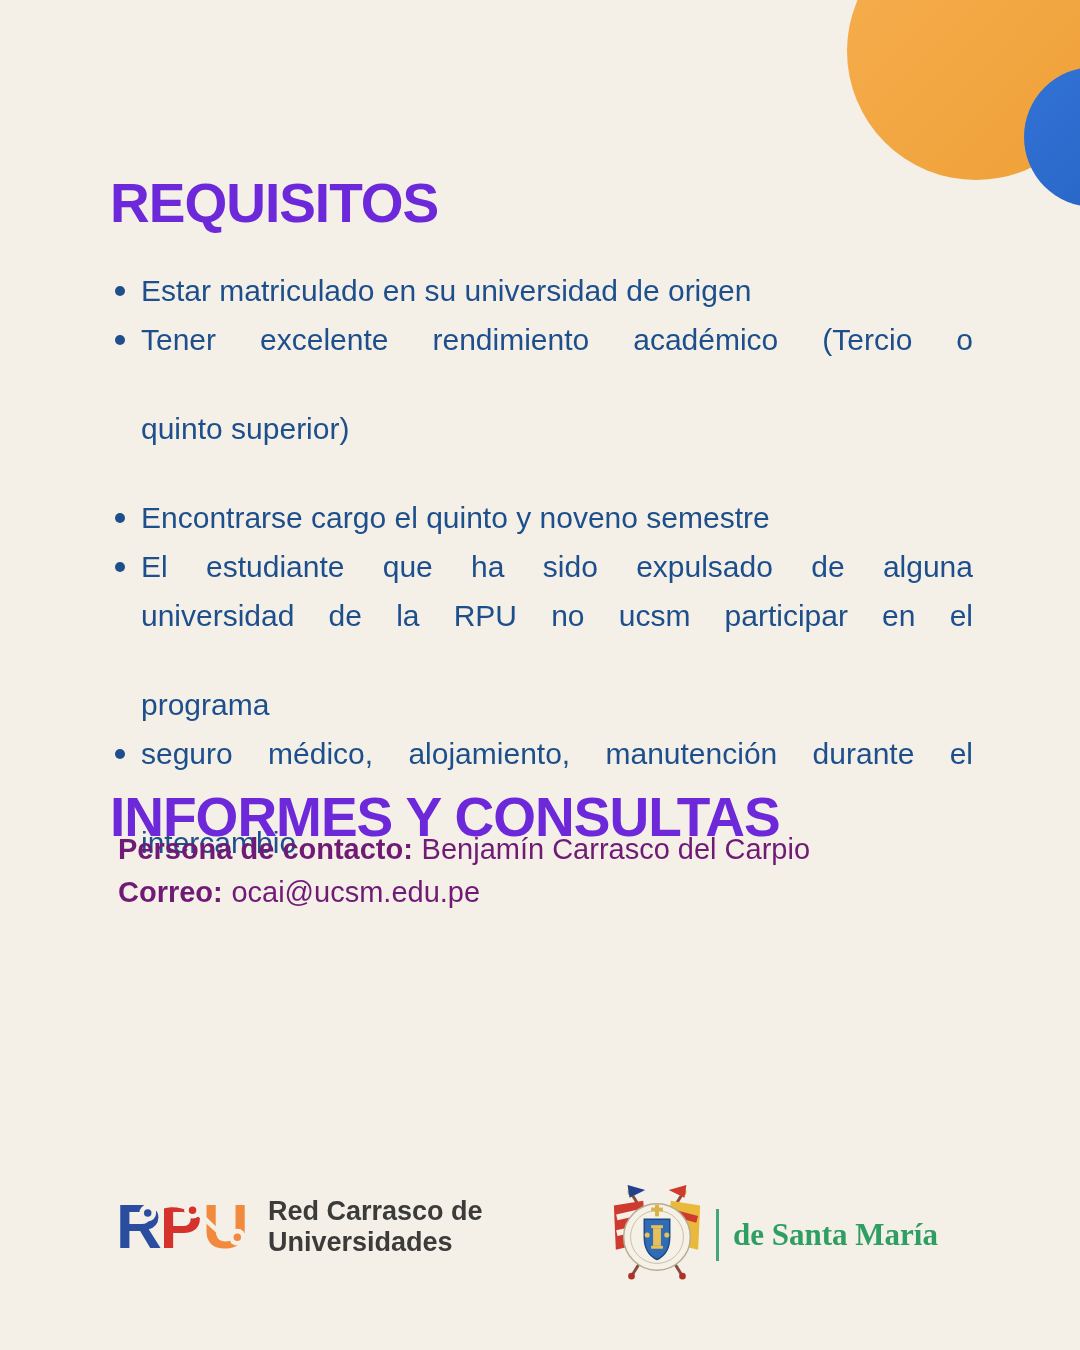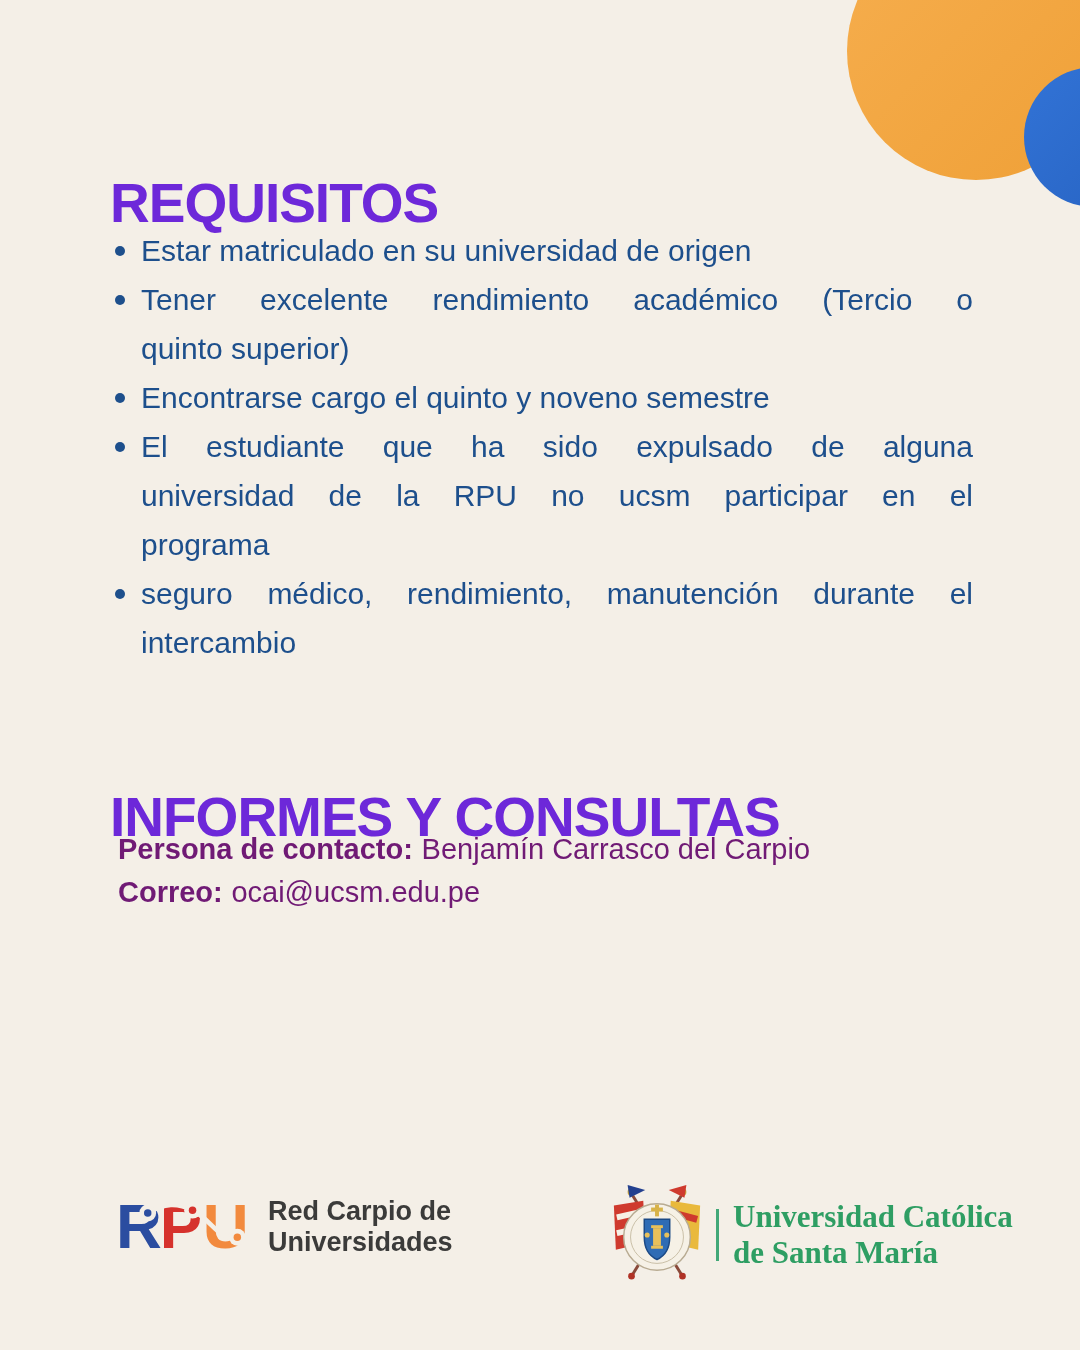--- a/index.html
+++ b/index.html
@@ -55,21 +55,21 @@
   .req-list li { position: relative; padding-left: 28px; }
   .req-list li::before {
     content: "";
     position: absolute;
     left: 2px; top: 20px;
     width: 10px; height: 10px;
     border-radius: 50%;
     background: #1D4F8C;
   }
   .jline { display: block; text-align: justify; text-align-last: justify; }
-  .lline { display: block; }
+  .lline { display: block; margin-top: 40px; }
 
   
   .contact-block {
     position: absolute;
     left: 118px; top: 828px;
     color: #701a75;
     font-size: 29px;
     line-height: 43px;
     z-index: 3;
   }
@@ -128,21 +128,21 @@
   </li>
   <li>
     <span class="lline">Encontrarse cargo el quinto y noveno semestre</span>
   </li>
   <li>
     <span class="jline">El estudiante que ha sido expulsado de alguna</span>
     <span class="jline">universidad de la RPU no ucsm participar en el</span>
     <span class="lline">programa</span>
   </li>
   <li>
-    <span class="jline">seguro médico, rendimiento, manutención durante el</span>
+    <span class="jline">seguro médico, alojamiento, manutención durante el</span>
     <span class="lline">intercambio</span>
   </li>
 </ul>
 
 <h1 id="informes-title" class="section-title">INFORMES Y CONSULTAS</h1>
 
 <div class="contact-block">
   <div class="contact-row">
     <span class="contact-label">Persona de contacto:</span><span class="contact-value">Benjamín Carrasco del Carpio</span>
   </div>
@@ -164,21 +164,21 @@
     <g>
       <circle cx="82" cy="13" r="9" fill="#F4EFE7"></circle>
         <circle cx="82" cy="13" r="4" fill="#D6322D"></circle>
     </g>
     <g>
       <circle cx="130" cy="42" r="9" fill="#F4EFE7"></circle>
         <circle cx="130" cy="42" r="4" fill="#F28A3E"></circle>
     </g>
   </svg>
   <div class="rpu-name">
-    <div>Red Carpio de</div>
+    <div>Red Carrasco de</div>
     <div>Universidades</div>
   </div>
 </div>
 
 <div class="ucsm-logo">
   <svg width="98" height="110" viewBox="0 0 100 112">
 
     <line x1="24" y1="14" x2="76" y2="98" stroke="#8A4A3A" stroke-width="3"></line>
     <line x1="76" y1="14" x2="24" y2="98" stroke="#8A4A3A" stroke-width="3"></line>
     <circle cx="24" cy="98" r="3.4" fill="#B03226"></circle>
@@ -205,16 +205,15 @@
     <path d="M37 40 h26 v18 q0 17 -13 23 q-13 -6 -13 -23 Z" fill="#2F6CB5" stroke="#1C4A86" stroke-width="1.5"></path>
 
     <rect x="44" y="46" width="12" height="3" fill="#E8C05A"></rect>
     <rect x="46" y="49" width="8" height="18" fill="#E8C05A"></rect>
     <rect x="44" y="67" width="12" height="3" fill="#E8C05A"></rect>
     <circle cx="40" cy="56" r="2.6" fill="#E8C05A"></circle>
     <circle cx="60" cy="56" r="2.6" fill="#E8C05A"></circle>
   </svg>
   <div class="ucsm-separator"></div>
   <div class="ucsm-name">
-    <div>Universidad Católica</div>
     <div>de Santa María</div>
   </div>
 </div>
 
 </body></html>

